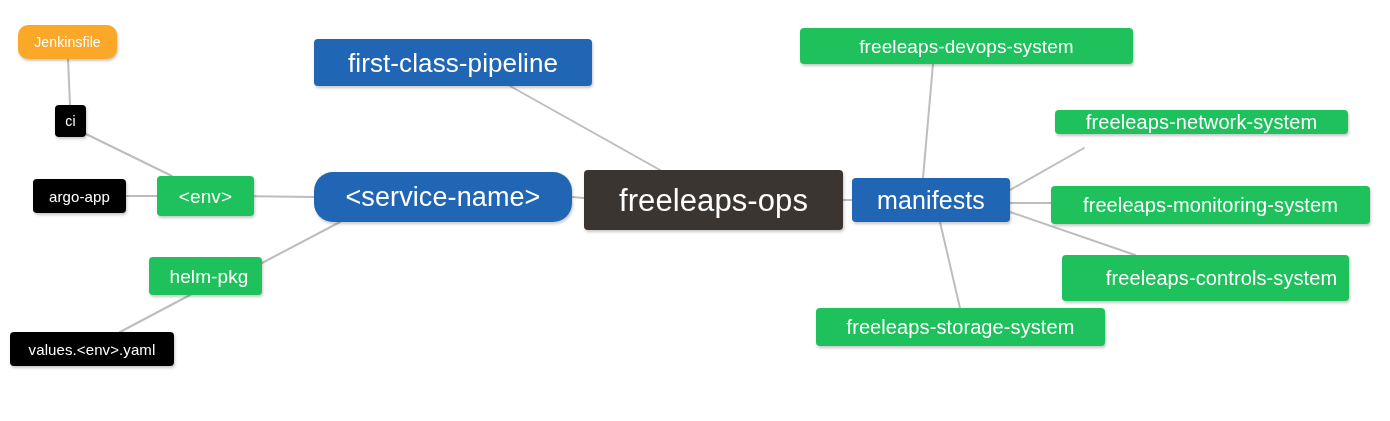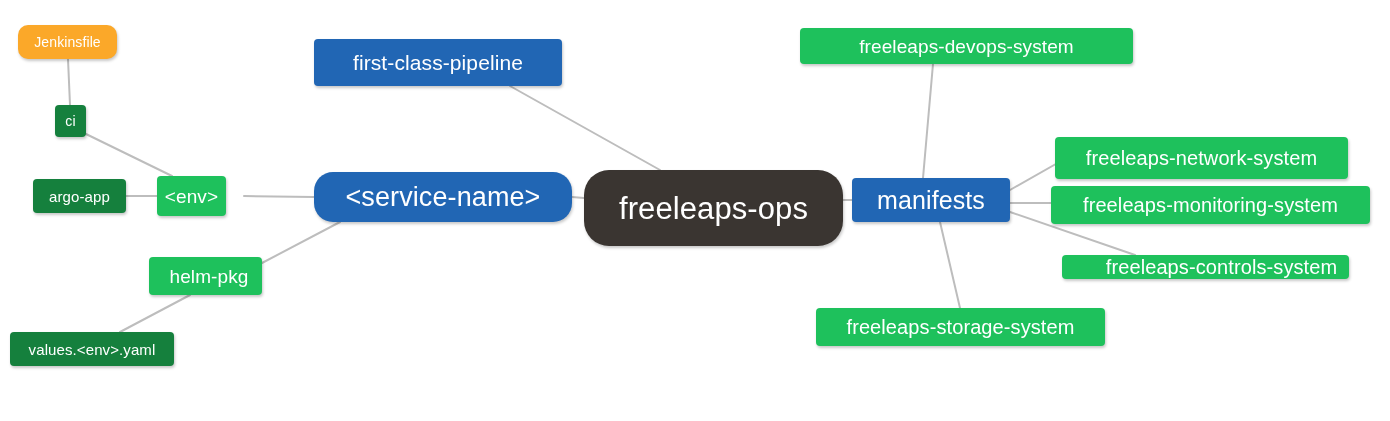--- a/index.html
+++ b/index.html
@@ -39,21 +39,21 @@
     line-height: 1;
     letter-spacing: 0.1px;
     box-shadow: 1px 2px 3px rgba(0,0,0,0.22);
     user-select: none;
     z-index: 2;
   }
   .node.root        { background: #3a3531; }
   .node.blue        { background: #2166b4; }
   .node.green       { background: #1ec15c; }
   .node.orange      { background: #fba829; border-radius: 10px; }
-  .node.red         { background: #15803d; }
+  .node.red         { background: #000000; }
 </style>
 </head>
 <body>
 
 <div id="canvas">
   <svg id="edges" viewBox="0 0 1390 421" width="1390" height="421">
       <line x1="68" y1="59" x2="70" y2="105" stroke="#bdbdbd" stroke-width="2" stroke-linecap="round"></line>
       <line x1="86" y1="134" x2="172" y2="176" stroke="#bdbdbd" stroke-width="2" stroke-linecap="round"></line>
       <line x1="126" y1="196" x2="157" y2="196" stroke="#bdbdbd" stroke-width="2" stroke-linecap="round"></line>
       <line x1="244" y1="196" x2="314" y2="197" stroke="#bdbdbd" stroke-width="2" stroke-linecap="round"></line>
@@ -65,26 +65,26 @@
       <line x1="923" y1="178" x2="933" y2="64" stroke="#bdbdbd" stroke-width="2" stroke-linecap="round"></line>
       <line x1="1010" y1="190" x2="1084" y2="148" stroke="#bdbdbd" stroke-width="2" stroke-linecap="round"></line>
       <line x1="1010" y1="203" x2="1051" y2="203" stroke="#bdbdbd" stroke-width="2" stroke-linecap="round"></line>
       <line x1="1010" y1="212" x2="1135" y2="255" stroke="#bdbdbd" stroke-width="2" stroke-linecap="round"></line>
       <line x1="940" y1="222" x2="960" y2="308" stroke="#bdbdbd" stroke-width="2" stroke-linecap="round"></line>
     </svg>
   <div id="nodes">
       <div class="node orange" style="left: 18px; top: 25px; width: 99px; height: 34px; font-size: 14px;">Jenkinsfile</div>
       <div class="node red" style="left: 55px; top: 105px; width: 31px; height: 32px; font-size: 14px;">ci</div>
       <div class="node red" style="left: 33px; top: 179px; width: 93px; height: 34px; font-size: 15px;">argo-app</div>
-      <div class="node green" style="left: 157px; top: 176px; width: 69px; height: 40px; font-size: 19px;">&lt;env&gt;</div>
+      <div class="node green" style="left: 157px; top: 176px; width: 97px; height: 40px; font-size: 19px;">&lt;env&gt;</div>
       <div class="node green" style="left: 149px; top: 257px; width: 113px; height: 38px; font-size: 19px; padding-left: 7px;">helm-pkg</div>
       <div class="node red" style="left: 10px; top: 332px; width: 164px; height: 34px; font-size: 15px;">values.&lt;env&gt;.yaml</div>
-      <div class="node blue" style="left: 314px; top: 39px; width: 248px; height: 47px; font-size: 21px;">first-class-pipeline</div>
+      <div class="node blue" style="left: 314px; top: 39px; width: 278px; height: 47px; font-size: 26px;">first-class-pipeline</div>
       <div class="node blue" style="left: 314px; top: 172px; width: 258px; height: 50px; font-size: 27px; border-radius: 19px;">&lt;service-name&gt;</div>
-      <div class="node root" style="left: 584px; top: 170px; width: 259px; height: 76px; font-size: 31px; border-radius: 25px;">freeleaps-ops</div>
+      <div class="node root" style="left: 584px; top: 170px; width: 259px; height: 60px; font-size: 31px;">freeleaps-ops</div>
       <div class="node blue" style="left: 852px; top: 178px; width: 158px; height: 44px; font-size: 25px;">manifests</div>
       <div class="node green" style="left: 800px; top: 28px; width: 333px; height: 36px; font-size: 19px;">freeleaps-devops-system</div>
-      <div class="node green" style="left: 1055px; top: 110px; width: 293px; height: 42px; font-size: 20px; margin-top: 27px;">freeleaps-network-system</div>
+      <div class="node green" style="left: 1055px; top: 110px; width: 293px; height: 24px; font-size: 20px;">freeleaps-network-system</div>
       <div class="node green" style="left: 1051px; top: 186px; width: 319px; height: 38px; font-size: 20px;">freeleaps-monitoring-system</div>
-      <div class="node green" style="left: 1062px; top: 255px; width: 287px; height: 24px; font-size: 20px; padding-left: 32px;">freeleaps-controls-system</div>
+      <div class="node green" style="left: 1062px; top: 255px; width: 287px; height: 46px; font-size: 20px; padding-left: 32px;">freeleaps-controls-system</div>
       <div class="node green" style="left: 816px; top: 308px; width: 289px; height: 38px; font-size: 20px;">freeleaps-storage-system</div>
     </div>
 </div>
 
 </body></html>

